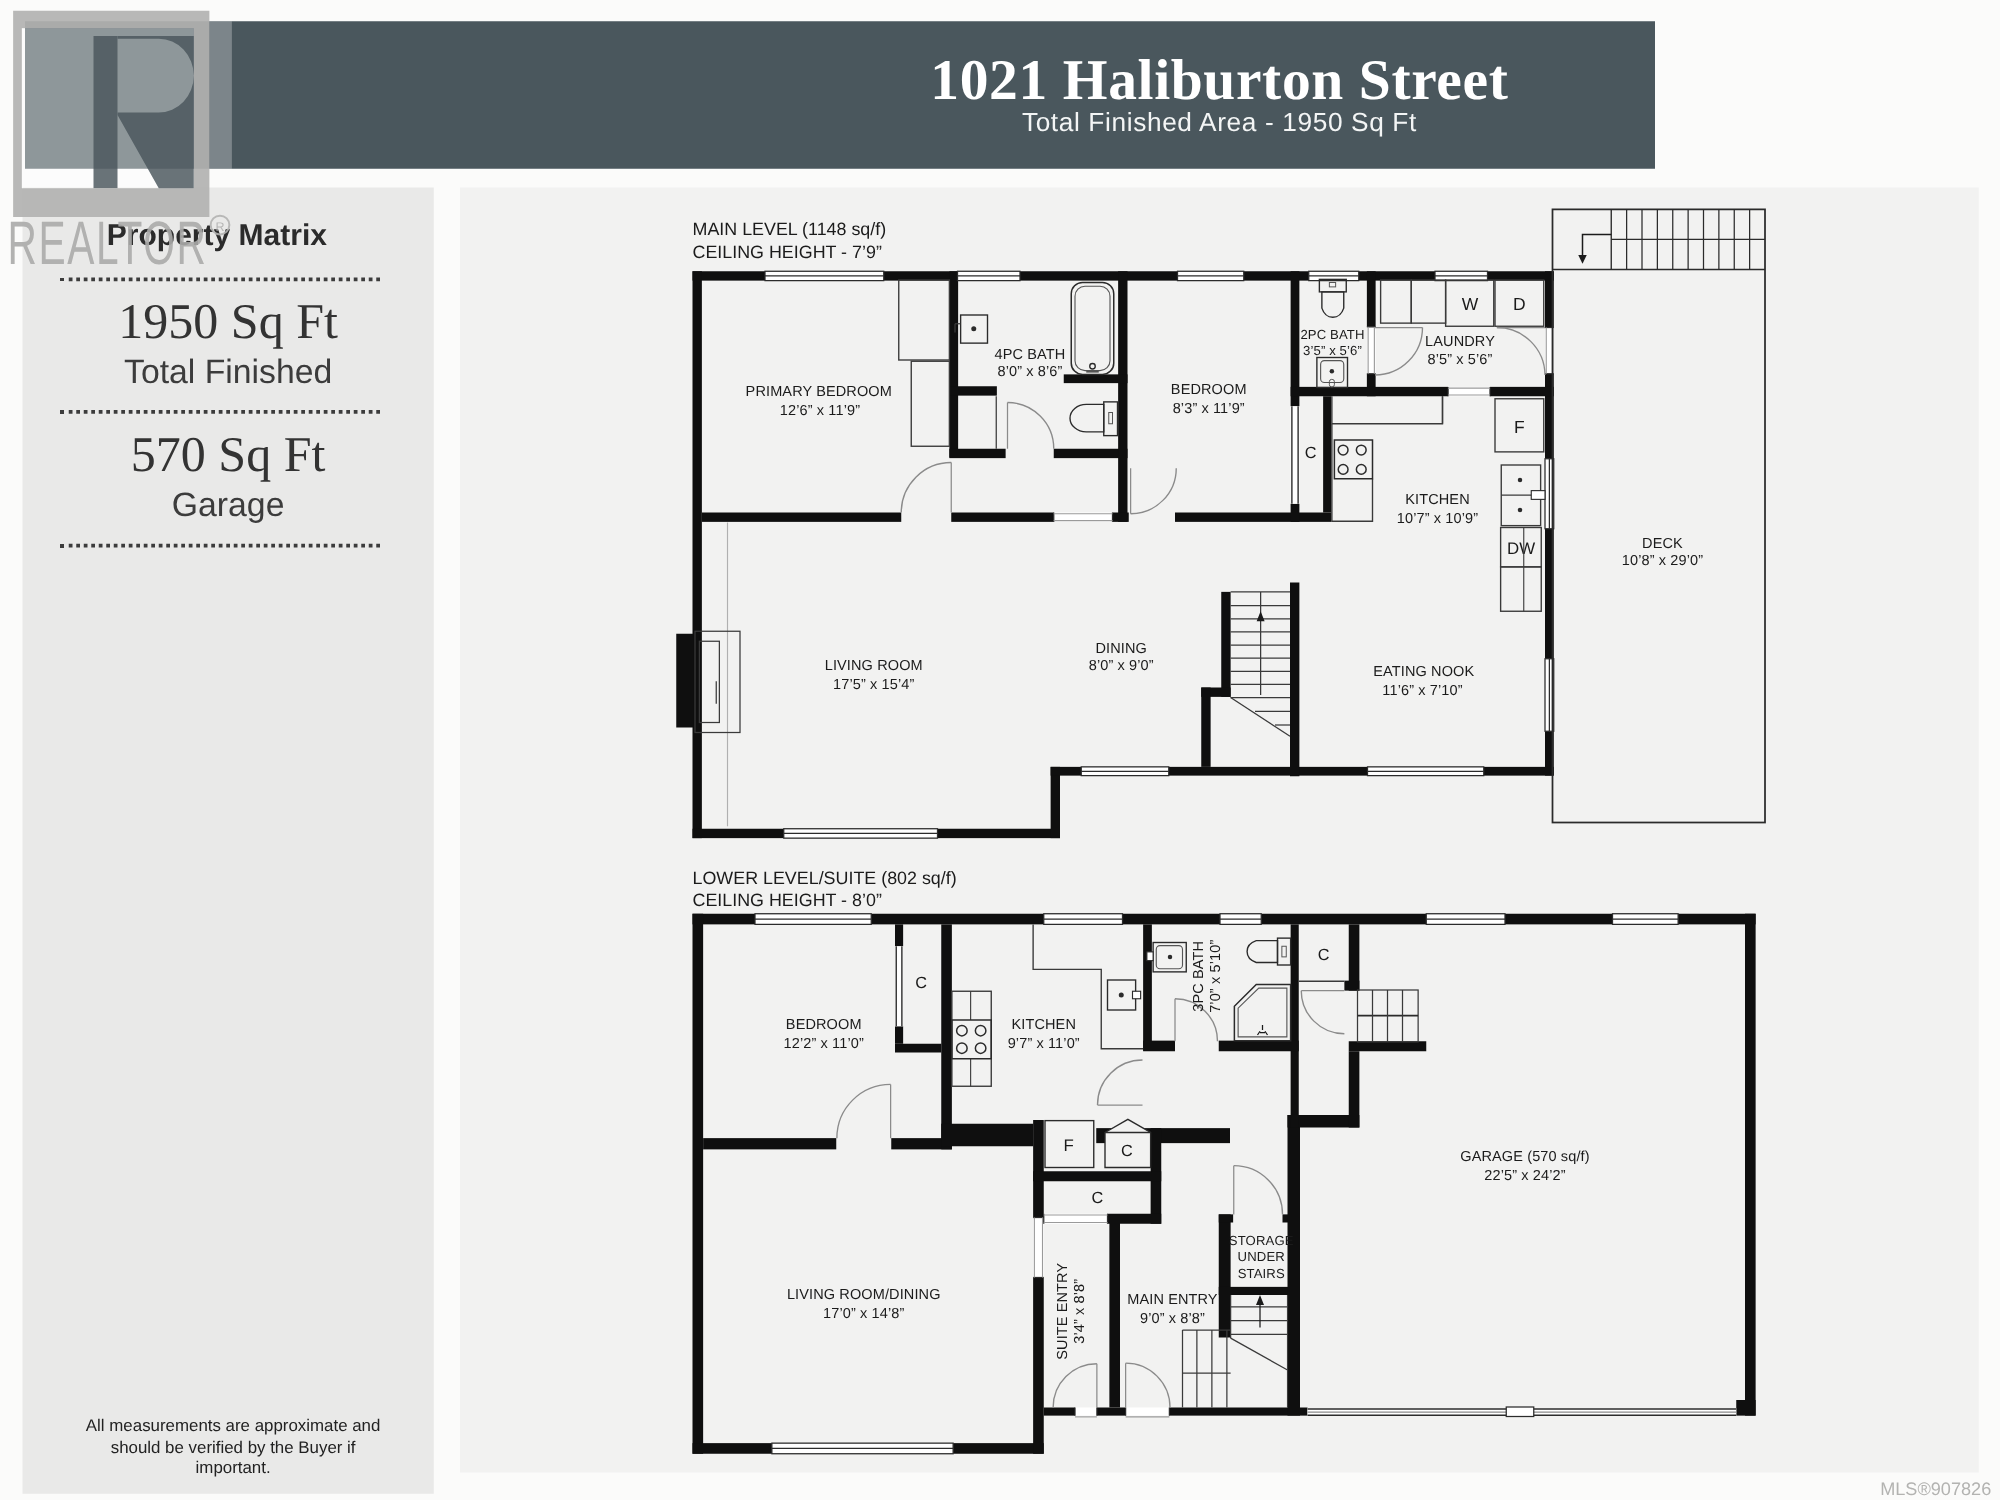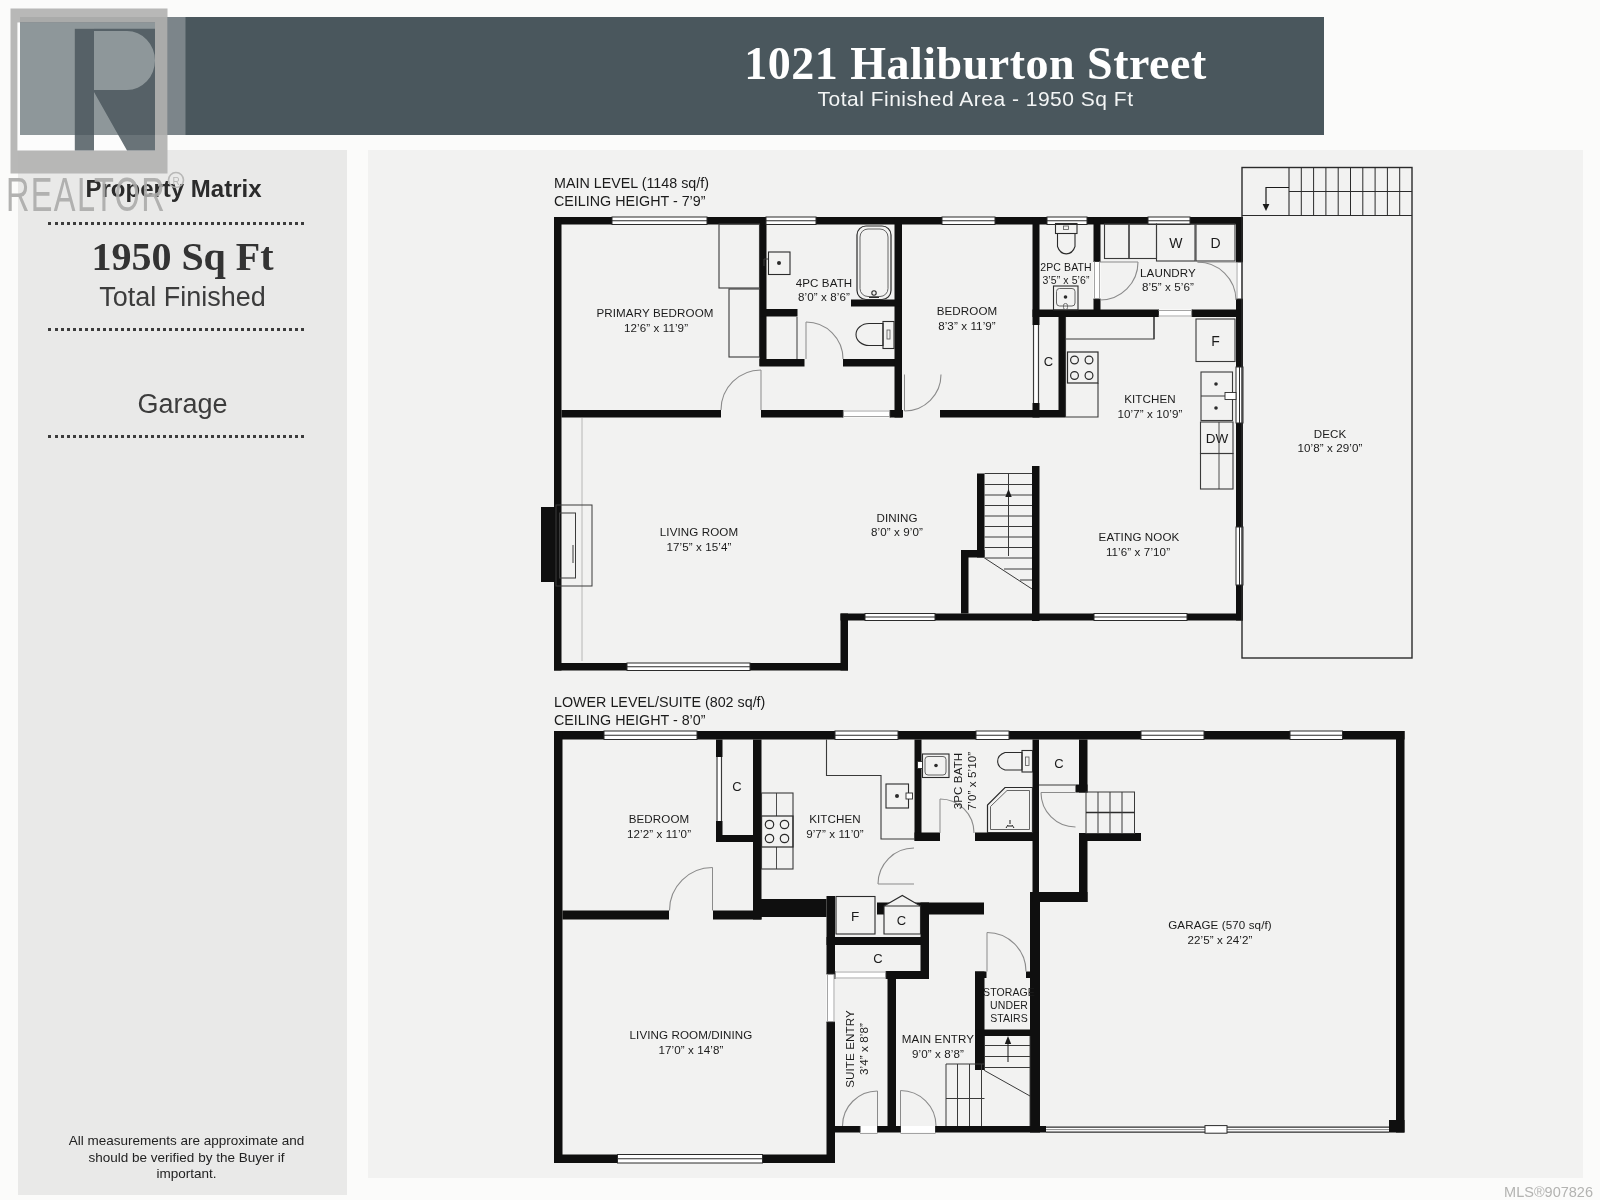--- a/index.html
+++ b/index.html
@@ -5,40 +5,41 @@
   body { width:1600px; height:1200px; position:relative; background:#fbfbfa;
          font-family:"Liberation Sans", sans-serif; overflow:hidden; }
   .hdr { position:absolute; left:20px; top:17px; width:1304px; height:118px; background:#4a575d; }
   .hdr .in { position:absolute; left:348px; width:1215px; top:0; height:118px; text-align:center; color:#fff; }
   .hdr h1 { margin:24px 0 0 0; font-family:"Liberation Serif", serif; font-size:46px; line-height:1; font-weight:bold; letter-spacing:0.5px; }
   .hdr p  { margin:0; font-size:21px; line-height:1.1; color:#f3f5f5; letter-spacing:0.5px; }
   .side { position:absolute; left:18px; top:150px; width:329px; height:1045px; background:#e9e9e8; }
   .canvas { position:absolute; left:368px; top:150px; width:1215px; height:1028px; background:#f2f2f1; }
   .pm { position:absolute; left:-9px; top:25px; width:100%; text-align:center; font-size:24px; font-weight:bold; color:#2b2b2b; }
   .dots { position:absolute; left:30px; width:256px; border-top:3px dotted #3c3c3c; }
-  .num { position:absolute; left:0; width:100%; text-align:center; font-family:"Liberation Serif", serif; font-size:40px; font-weight:bold; color:#333; }
+  .num { position:absolute; left:0; width:100%; text-align:center; font-family:"Liberation Serif", serif; font-size:40px; font-weight:normal; color:#333; }
   .sub { position:absolute; left:0; width:100%; text-align:center; font-size:27px; color:#3c3c3c; }
   .disc { position:absolute; left:47px; top:967px; width:243px; text-align:center; font-size:13.5px; color:#222; line-height:16.5px;margin-top:16px; }
   .mls { position:absolute; right:7px; top:1184px; font-size:14.5px; color:#b3b3b1; }
   svg { position:absolute; left:0; top:0; }
   text { font-family:"Liberation Sans", sans-serif; }
 </style></head>
 <body>
 <div class="hdr">
     <div class="in">
   <h1>1021 Haliburton Street</h1>
   <p>Total Finished Area - 1950 Sq Ft</p>
 </div>
   </div>
 <div class="side">
   <div class="pm">Property Matrix</div>
   <div class="dots" style="top:72px"></div>
   <div class="num" style="top:83px">1950 Sq Ft</div>
   <div class="sub" style="top:132px">Total Finished</div>
   <div class="dots" style="top:178px"></div>
+  <div class="num" style="top:190px">570 Sq Ft</div>
   <div class="sub" style="top:239px">Garage</div>
   <div class="dots" style="top:285px"></div>
   <div class="disc">All measurements are approximate and should be verified by the Buyer if important.</div>
 </div>
 <div class="canvas"></div>
 <svg width="1600" height="1200" viewBox="0 0 1600 1200">
 
 <g>
   <path d="M10.5,8.6 H167.5 V173.5 H10.5 Z M17.5,22.6 H155 V150.5 H17.5 Z" fill="#b2b2b1" fill-rule="evenodd" opacity="0.92"></path>
   <rect x="17.5" y="22.6" width="137.5" height="127.9" fill="#ffffff" opacity="0.38"></rect>

